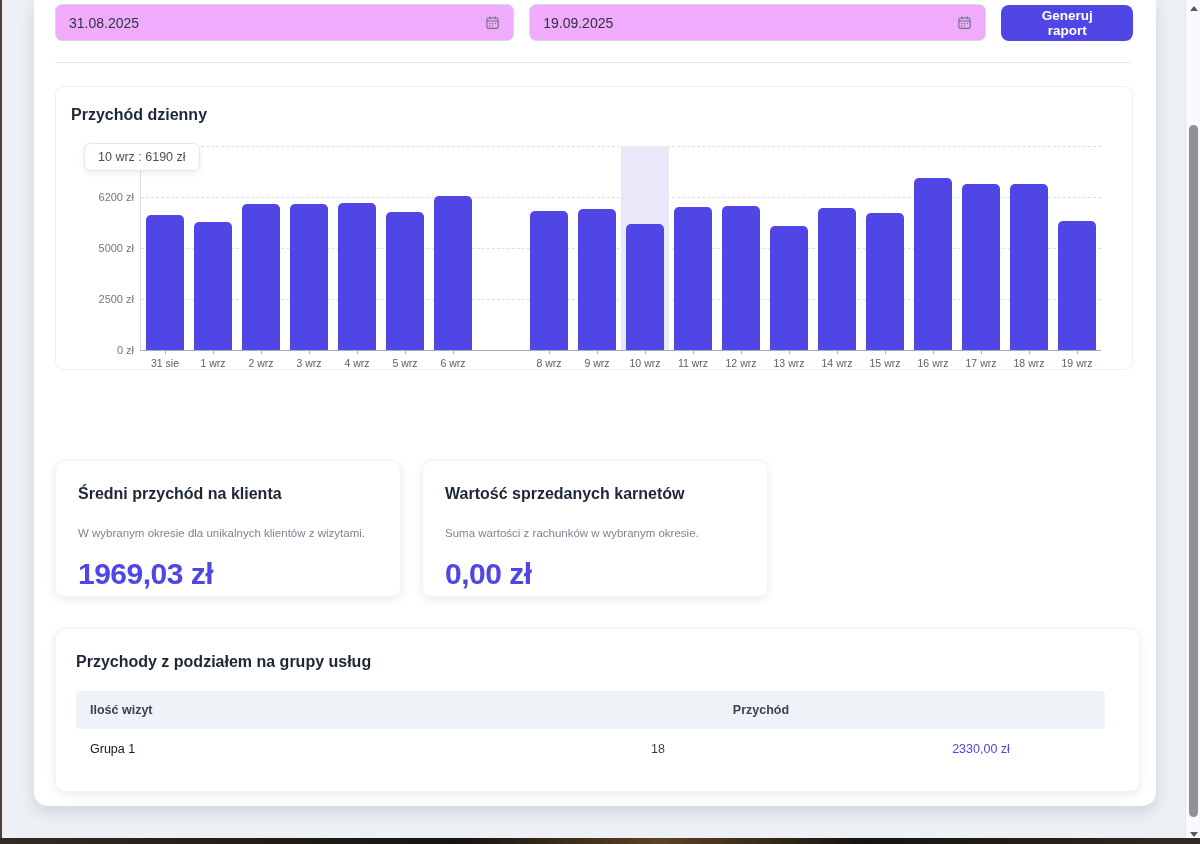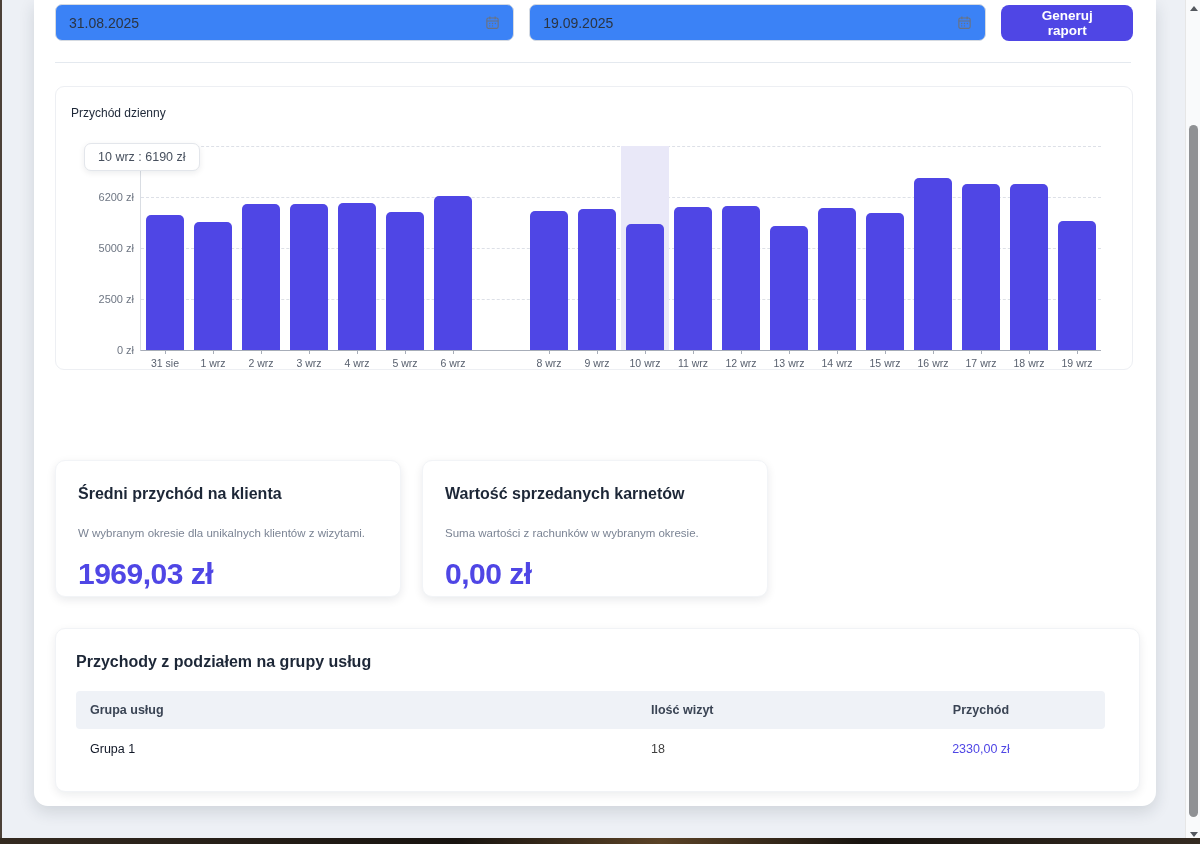--- a/index.html
+++ b/index.html
@@ -16,37 +16,37 @@
   .bottom-edge{position:absolute;left:0;bottom:0;width:1200px;height:6px;
     background:linear-gradient(90deg,#342a20,#17130f 38%,#5a4226 55%,#17130f 72%,#342a20);}
   .main-panel{
     position:absolute;left:34px;top:0;width:1122px;height:806px;
     background:#ffffff;border-radius:0 0 14px 14px;
     box-shadow:0 6px 16px rgba(30,41,59,.14);
   }
   
   .filter-row{position:absolute;left:21px;right:23px;top:4px;height:37px;display:flex;gap:15px;align-items:center;}
   .date-input{
-    width:460px;height:37px;border:1px solid #d5dae1;border-radius:7px;background:#3b82f6;
+    width:460px;height:37px;border:1px solid #d5dae1;border-radius:7px;background:#f0abfc;
     display:flex;align-items:center;justify-content:space-between;padding:0 13px;
     font-size:14px;color:#2b3442;
   }
   .date-input:last-of-type{width:458px;}
   .cal-icon{display:flex;align-items:center;color:#6b7280;}
   .generate-btn{
     margin-left:auto;height:36px;padding:0 19px;border:none;border-radius:8px;
     background:var(--accent);color:#fff;font-family:inherit;font-size:13.5px;font-weight:700;cursor:pointer;
   }
   .divider{position:absolute;left:21px;width:1076px;top:62px;height:1px;background:#e4e9ef;}
   
   .chart-card{
     position:absolute;left:21px;top:86px;width:1078px;height:284px;
     background:#fff;border:1px solid #edeff3;border-radius:9px;
   }
-  .chart-title{position:absolute;left:15px;top:19px;font-size:12px;font-weight:400;color:#1d2737;}
+  .chart-title{position:absolute;left:15px;top:19px;font-size:16px;font-weight:700;color:#1d2737;}
   .plot{position:absolute;left:84px;top:59px;width:961px;height:205px;
     border-left:1px solid #d9dde3;border-bottom:1px solid #a7adb8;}
   .gridline{position:absolute;left:0;width:100%;height:0;border-top:1px dashed #dde0e7;}
   .gridline.zero{border-top:none;}
   .ytick-label{
     position:absolute;right:calc(100% + 7px);transform:translateY(-50%);
     font-size:11px;color:#6e7683;white-space:nowrap;
   }
   .slot{position:absolute;bottom:0;top:0;}
   .slot.highlighted::before{content:"";position:absolute;inset:0;background:var(--hl);}
@@ -253,21 +253,20 @@
     <div class="stat-card">
       <div class="stat-title">Wartość sprzedanych karnetów</div>
       <div class="stat-subtitle">Suma wartości z rachunków w wybranym okresie.</div>
       <div class="stat-value">0,00 zł</div>
     </div>
   </div>
 
   <div class="table-card">
     <div class="table-title">Przychody z podziałem na grupy usług</div>
     <div class="thead">
-      <div>Grupa usług</div>
       <div class="cell-center">Ilość wizyt</div>
       <div class="cell-right">Przychód</div>
     </div>
     <div class="trow">
       <div>Grupa 1</div>
       <div class="cell-center">18</div>
       <div class="cell-right revenue">2330,00 zł</div>
     </div>
   </div>
 

